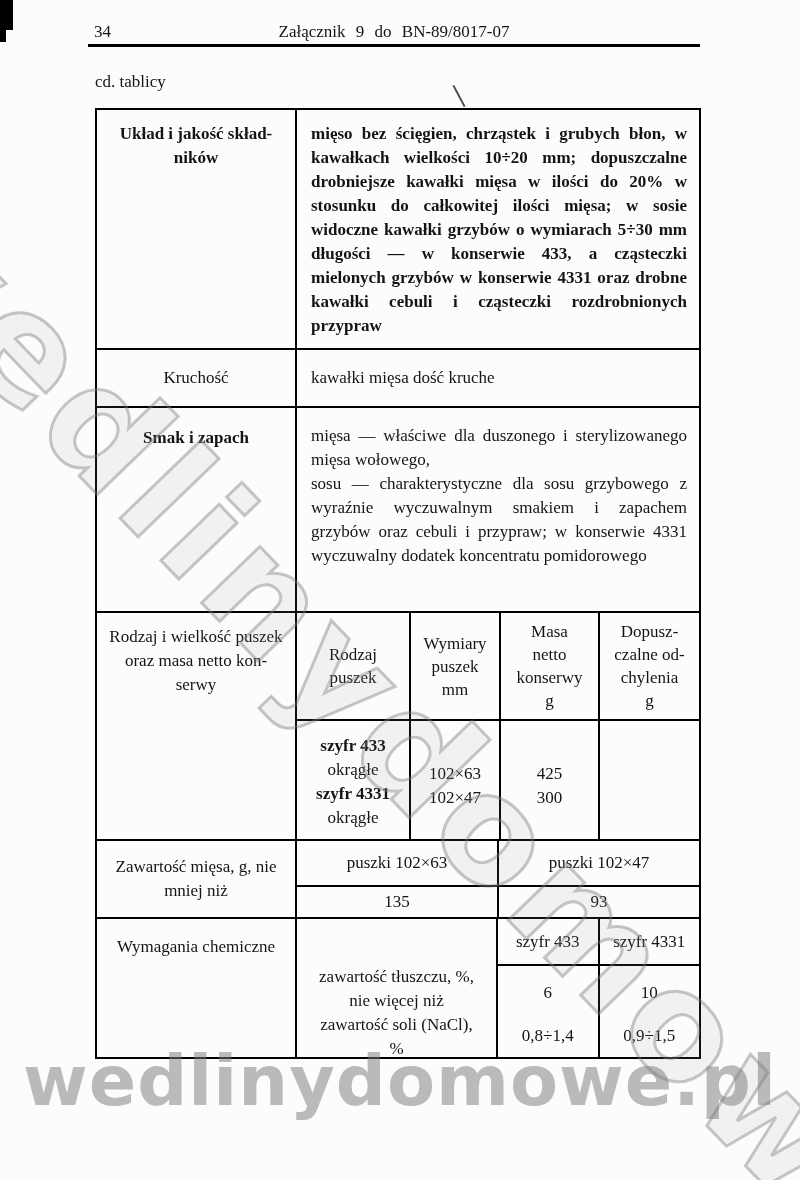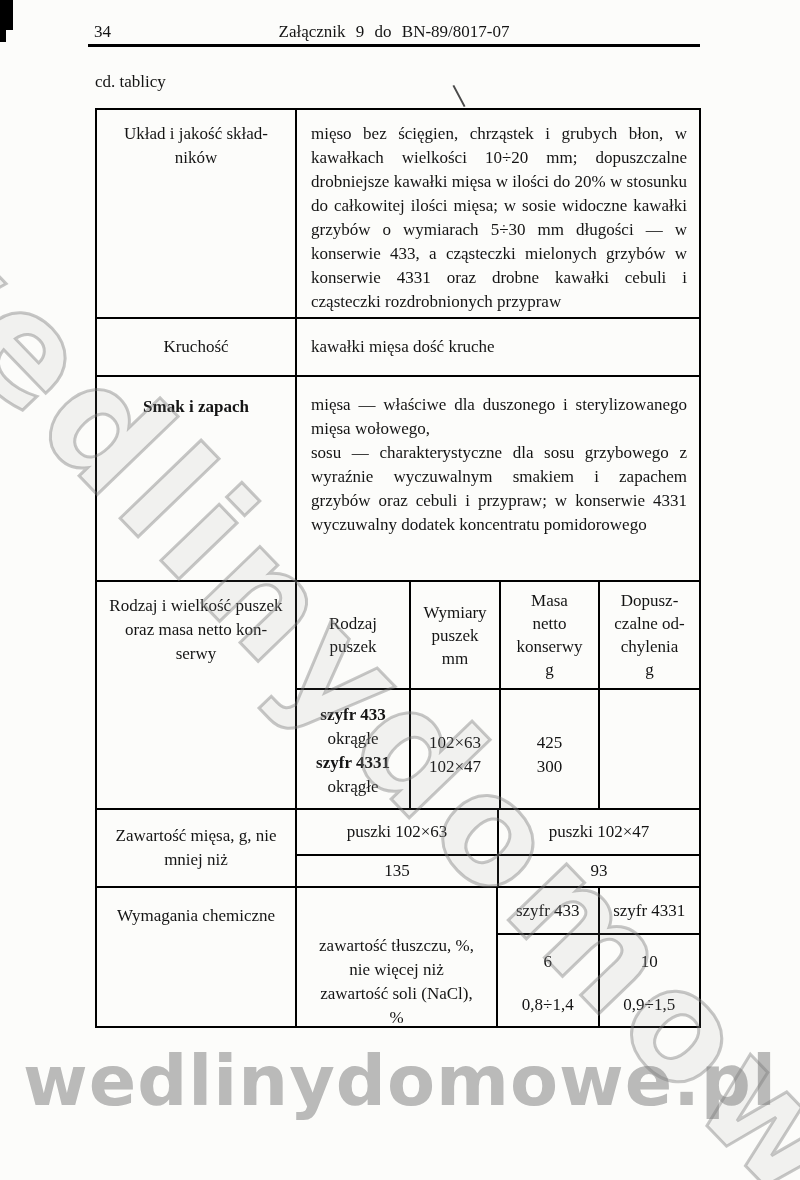--- a/index.html
+++ b/index.html
@@ -20,21 +20,21 @@
   .header-title { text-align:center; word-spacing:6px; }
   .header-rule { position:absolute; top:44px; left:88px; width:612px; border-top:3px solid #000; }
   .cont-note { position:absolute; top:72px; left:95px; font-size:17px; }
 
   
   .spec-table {
     position:absolute; top:108px; left:95px; width:606px;
     border:2px solid #000; font-size:17px; line-height:24px; z-index:1; background:transparent;
   }
   .row { display:flex; border-bottom:2px solid #000; }
-  .r1 { height:209px; } .r2 { height:58px; } .r3 { height:205px; }
+  .r1 { height:240px;font-weight:bold; } .r2 { height:58px; } .r3 { height:205px; }
   .r4 { height:228px; } .r5 { height:78px; } .r6 { height:138px; border-bottom:none; }
 
   .label-cell {
     width:200px; border-right:2px solid #000; text-align:center;
     white-space:pre-line; padding:12px 4px 0 4px;
   }
   .r2 .label-cell { display:flex; align-items:center; justify-content:center; padding-top:0; }
   .r3 .label-cell { padding-top:18px;font-weight:bold; }
   .r5 .label-cell { padding-top:14px; }
   .r6 .label-cell { padding-top:16px; }

